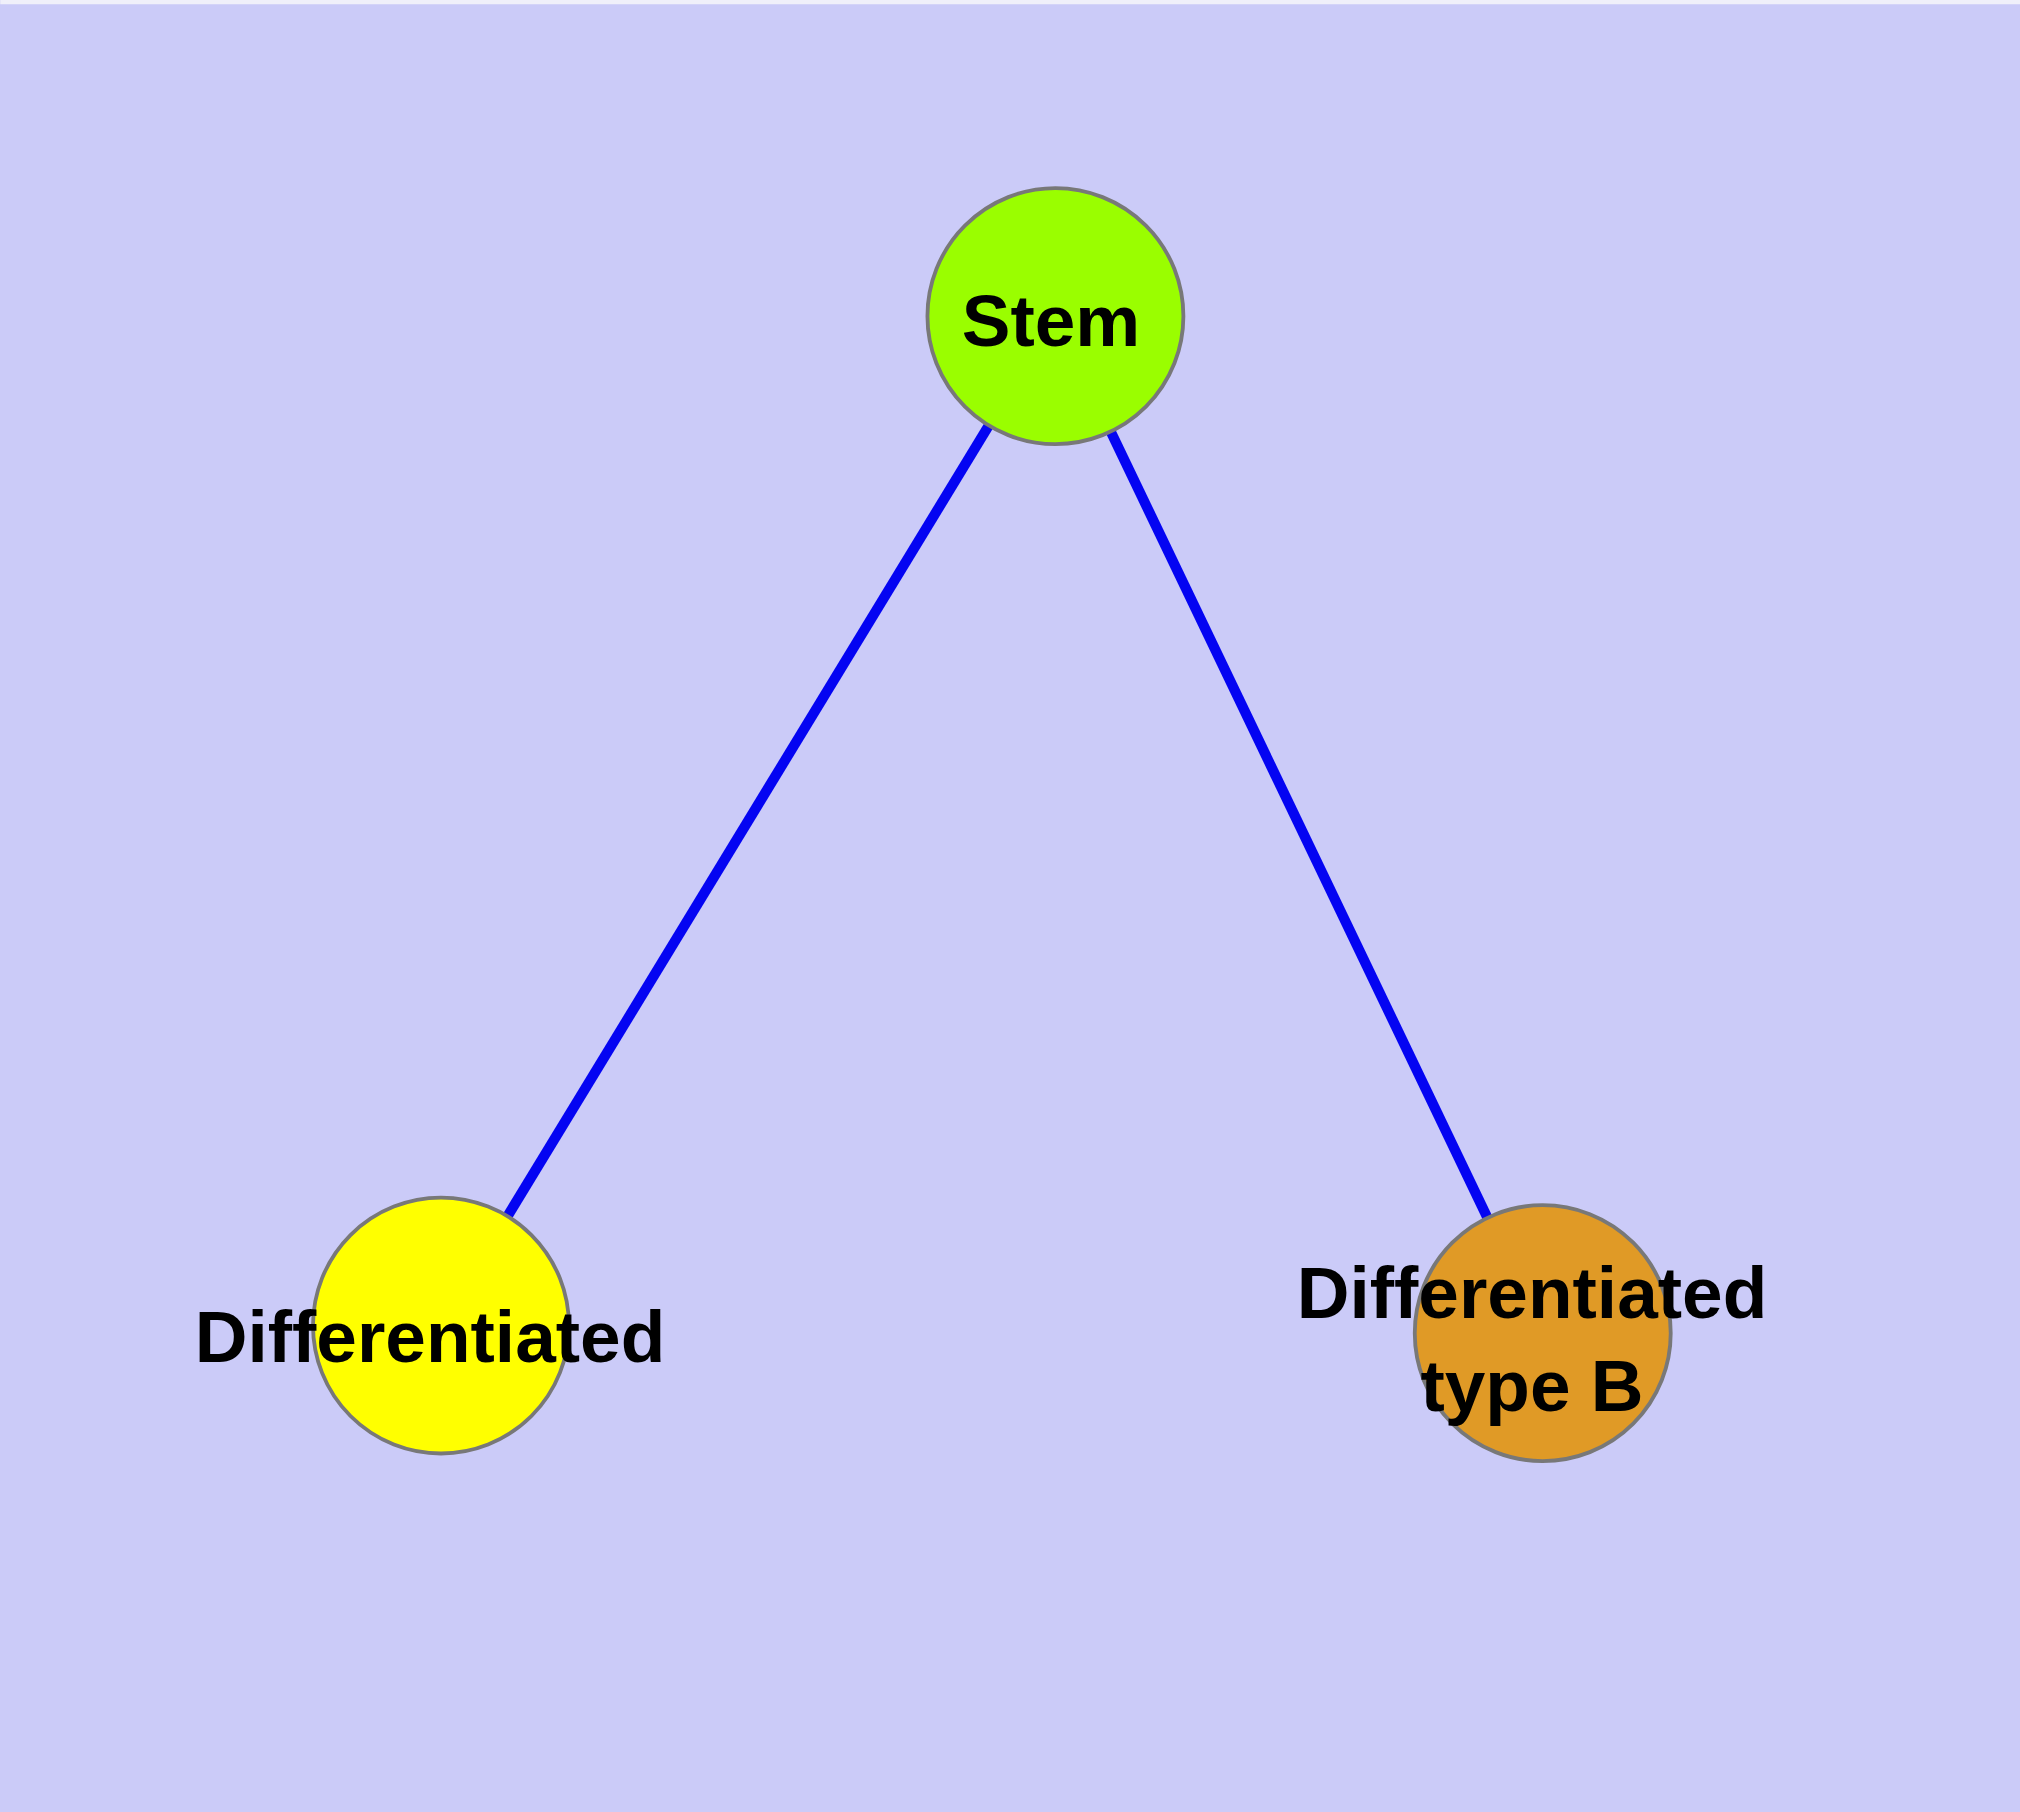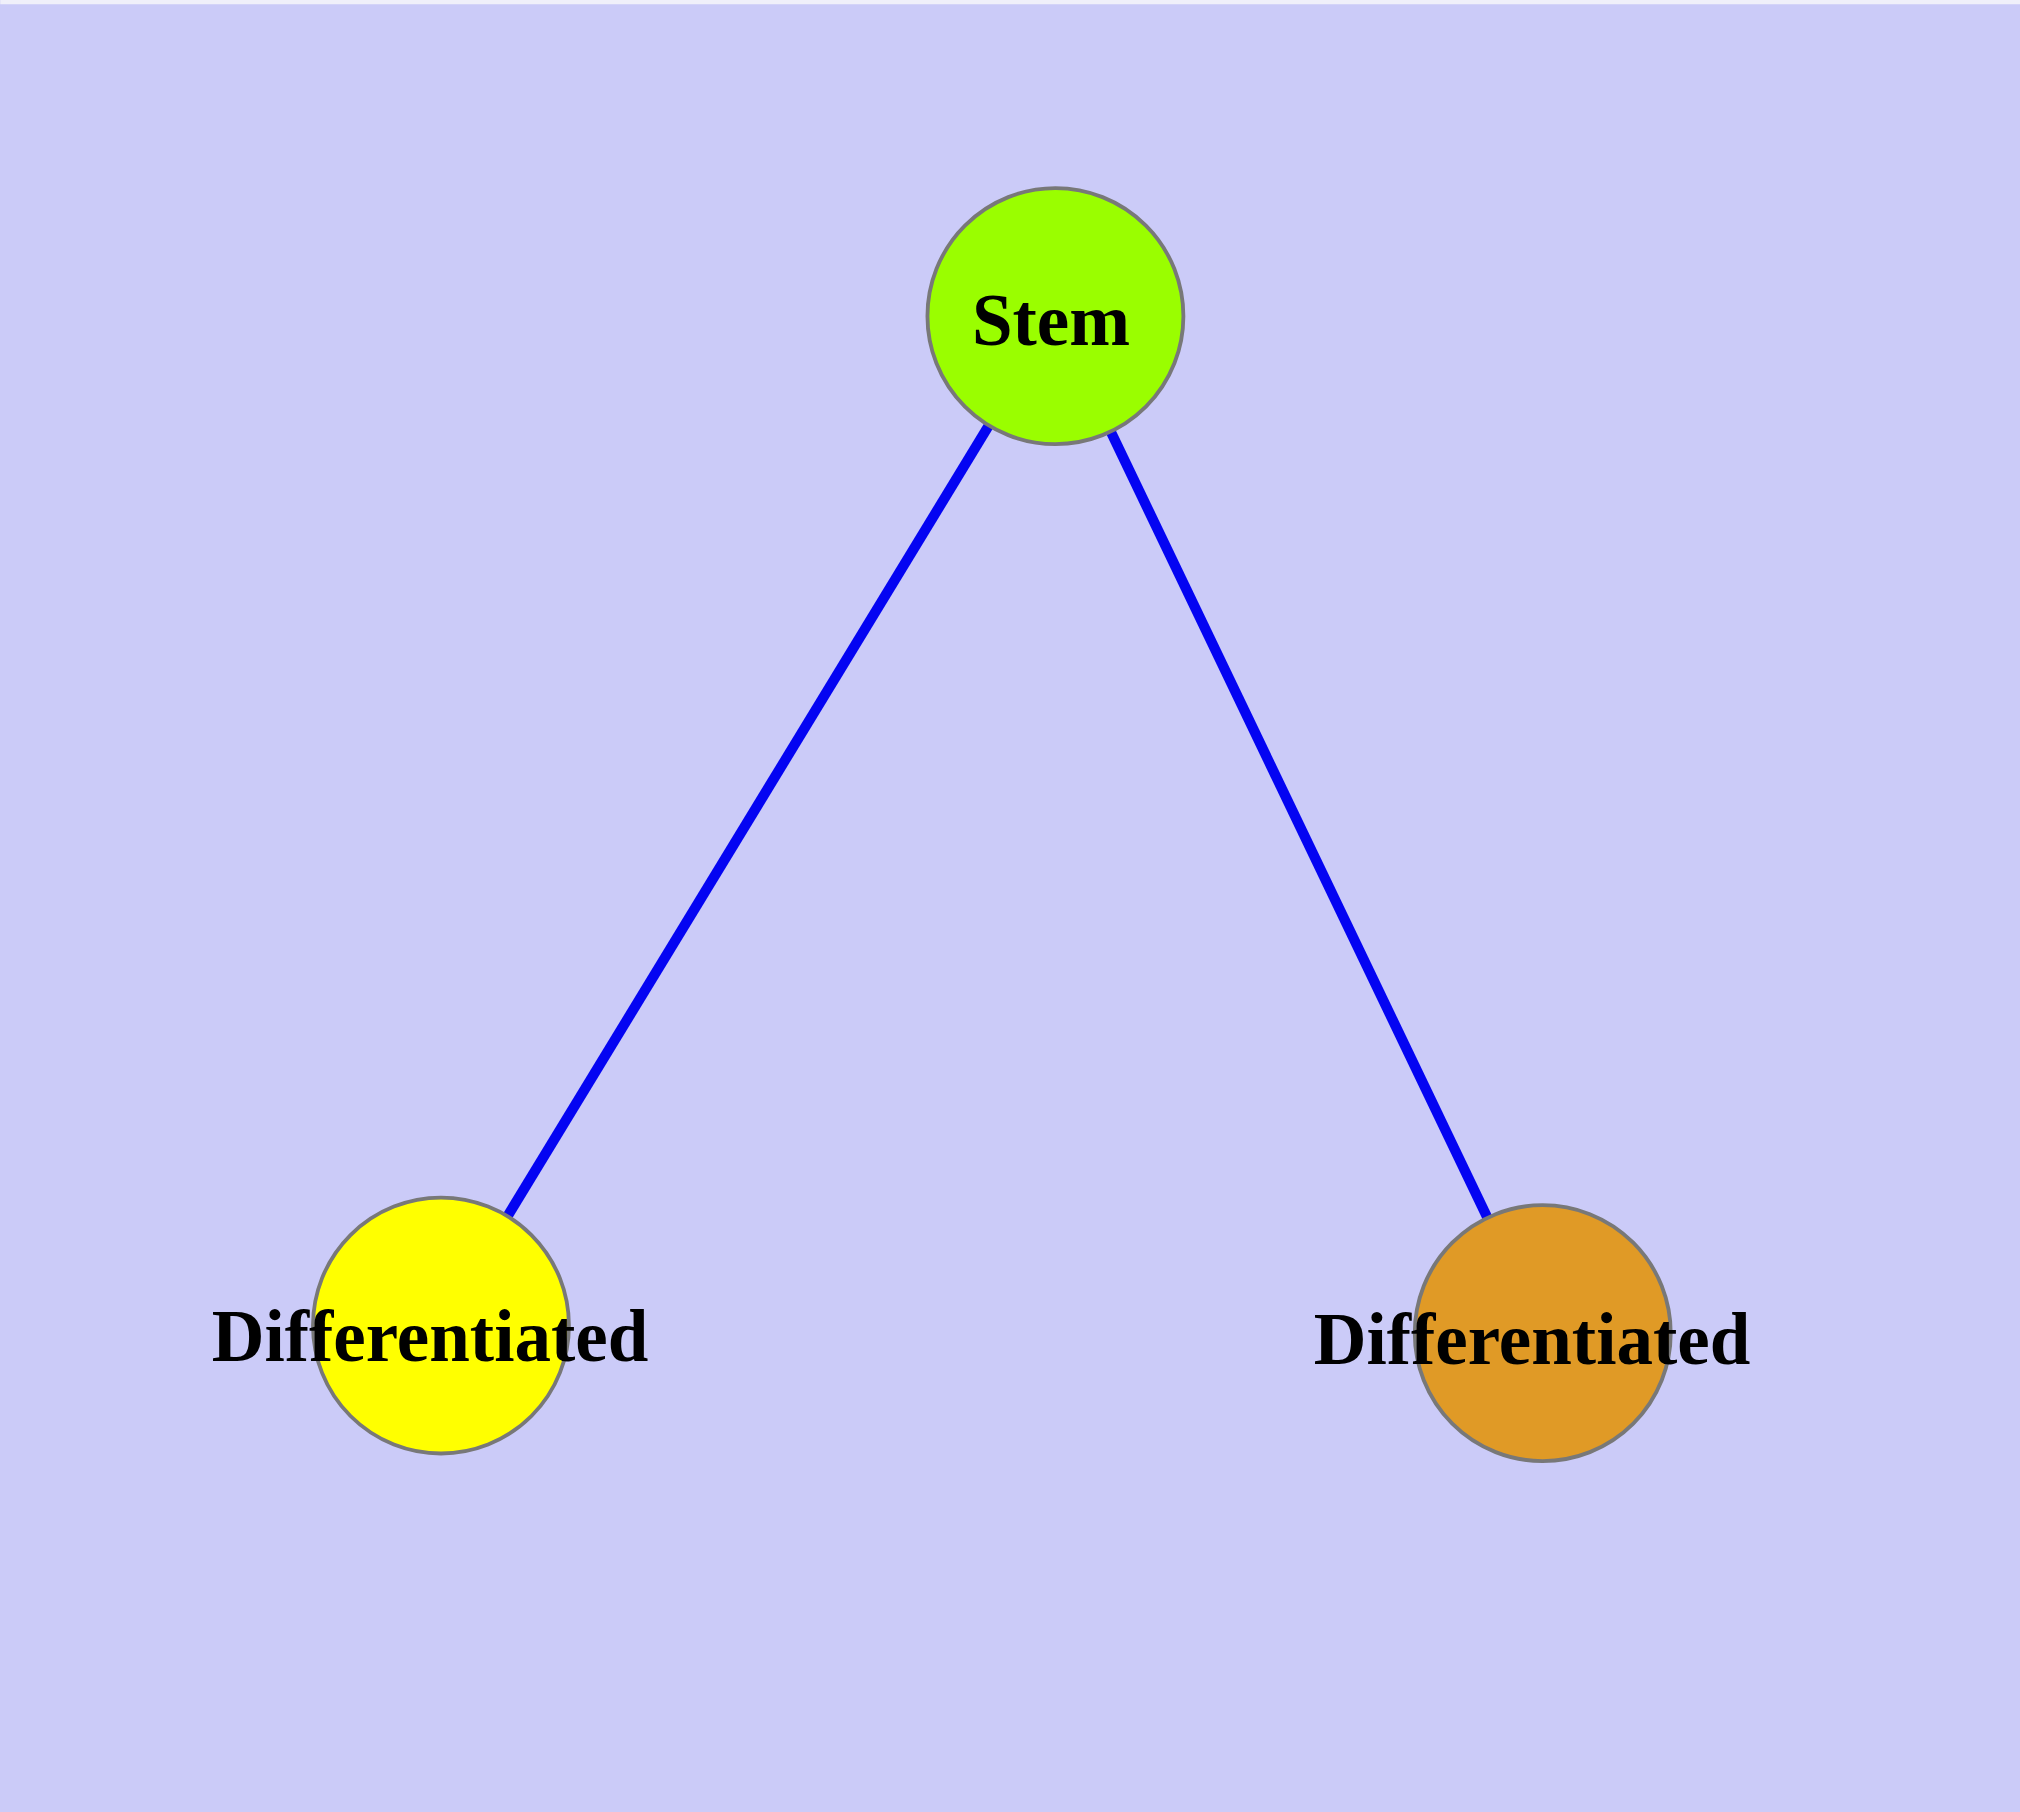--- a/index.html
+++ b/index.html
@@ -5,21 +5,21 @@
   html, body {
     margin: 0;
     padding: 0;
     background: #CBCBF8;
   }
   .canvas {
     position: relative;
     width: 2021px;
     height: 1563px;
     overflow: hidden;
-    font-family: Liberation Serif, serif;
+    font-family: Liberation Sans, sans-serif;
   }
   .canvas svg {
     position: absolute;
     left: 0;
     top: 0;
     display: block;
   }
   .edge {
     stroke-width: 12;
     stroke-linecap: butt;
@@ -61,16 +61,17 @@
   <div class="label" style="left:1051px; top:320px">
     <span class="line">Stem</span>
   </div>
 
   <div class="label" style="left:430px; top:1336px">
     <span class="line">Differentiated</span>
   </div>
 
   <div class="label" style="left:1532px; top:1339px">
     <span class="line">Differentiated</span>
+    <span class="line">type B</span>
   </div>
 
 </div>
 
 
 </body></html>

